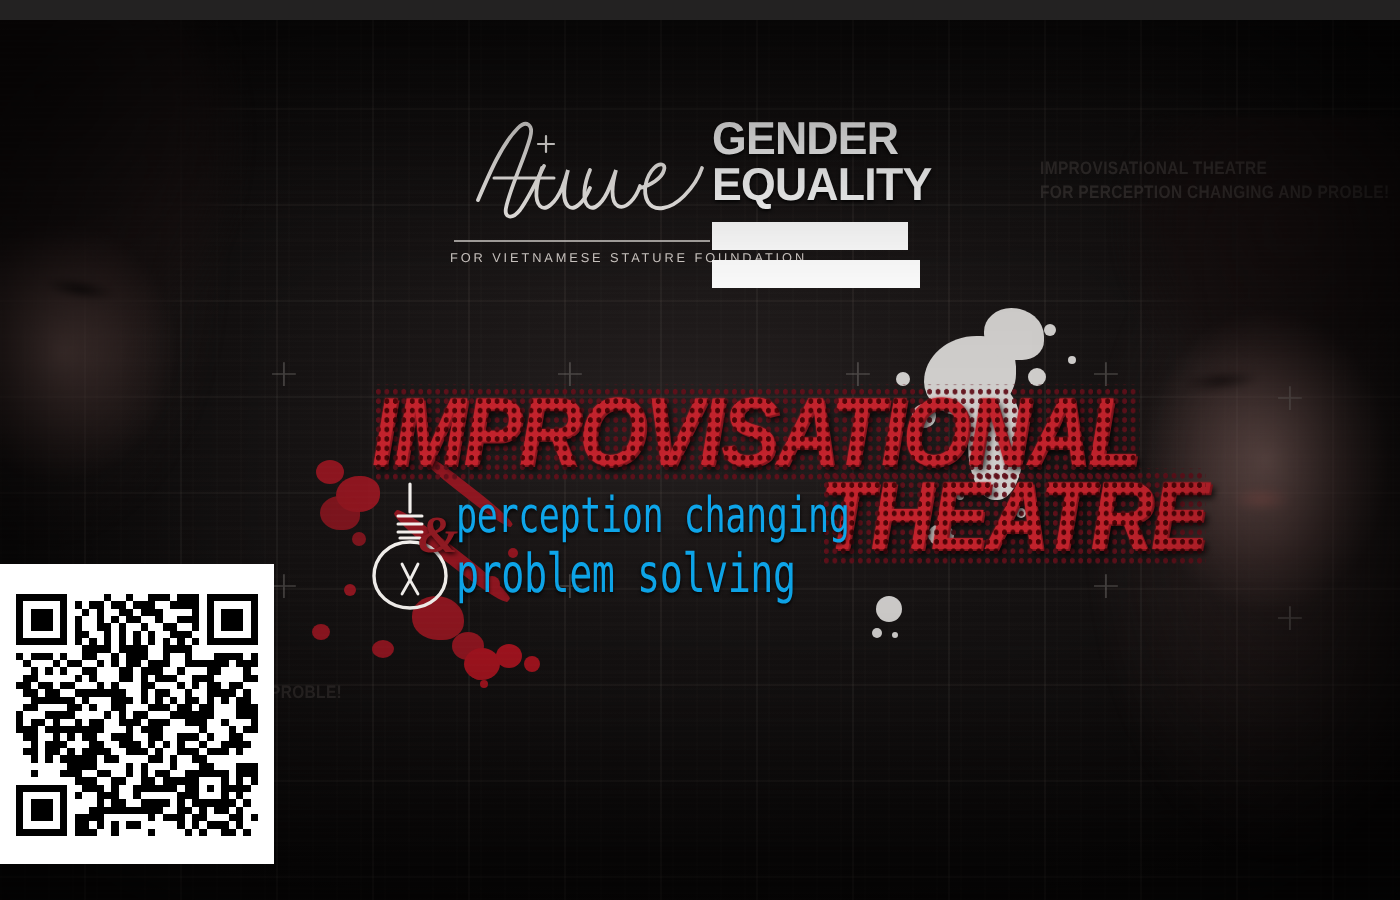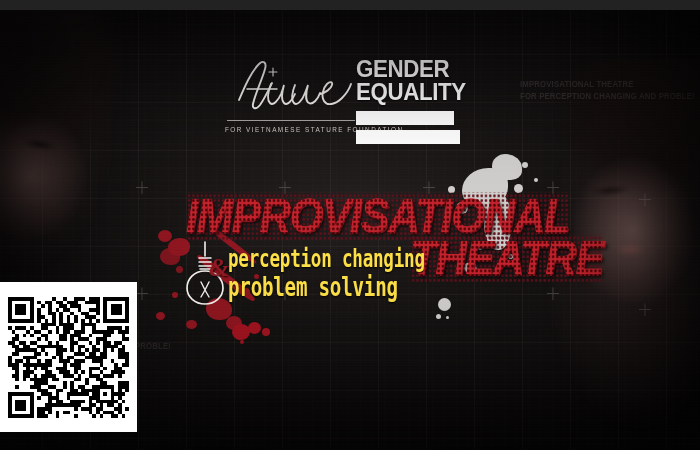--- a/index.html
+++ b/index.html
@@ -222,23 +222,23 @@
     font-weight:700;
     font-style:italic;
     font-size:26px;
     line-height:1;
     text-shadow:1px 1px 2px rgba(0,0,0,.8);
   }
 
   
   .sub{
     position:absolute;
-    color:#fde047;
+    color:#0ea5e9;
     font-family:"DejaVu Sans Mono", monospace;
-    font-weight:700;
+    font-weight:400;
     letter-spacing:-.3px;
     white-space:nowrap;
     text-shadow:0 1px 2px rgba(0,0,0,.85);
   }
   .sub .inner{
     display:inline-block;
     transform:scaleX(.80) scaleY(1.12);
     transform-origin:left center;
   }
   .sub-1{ left:228px; top:246px; font-size:22px; }

